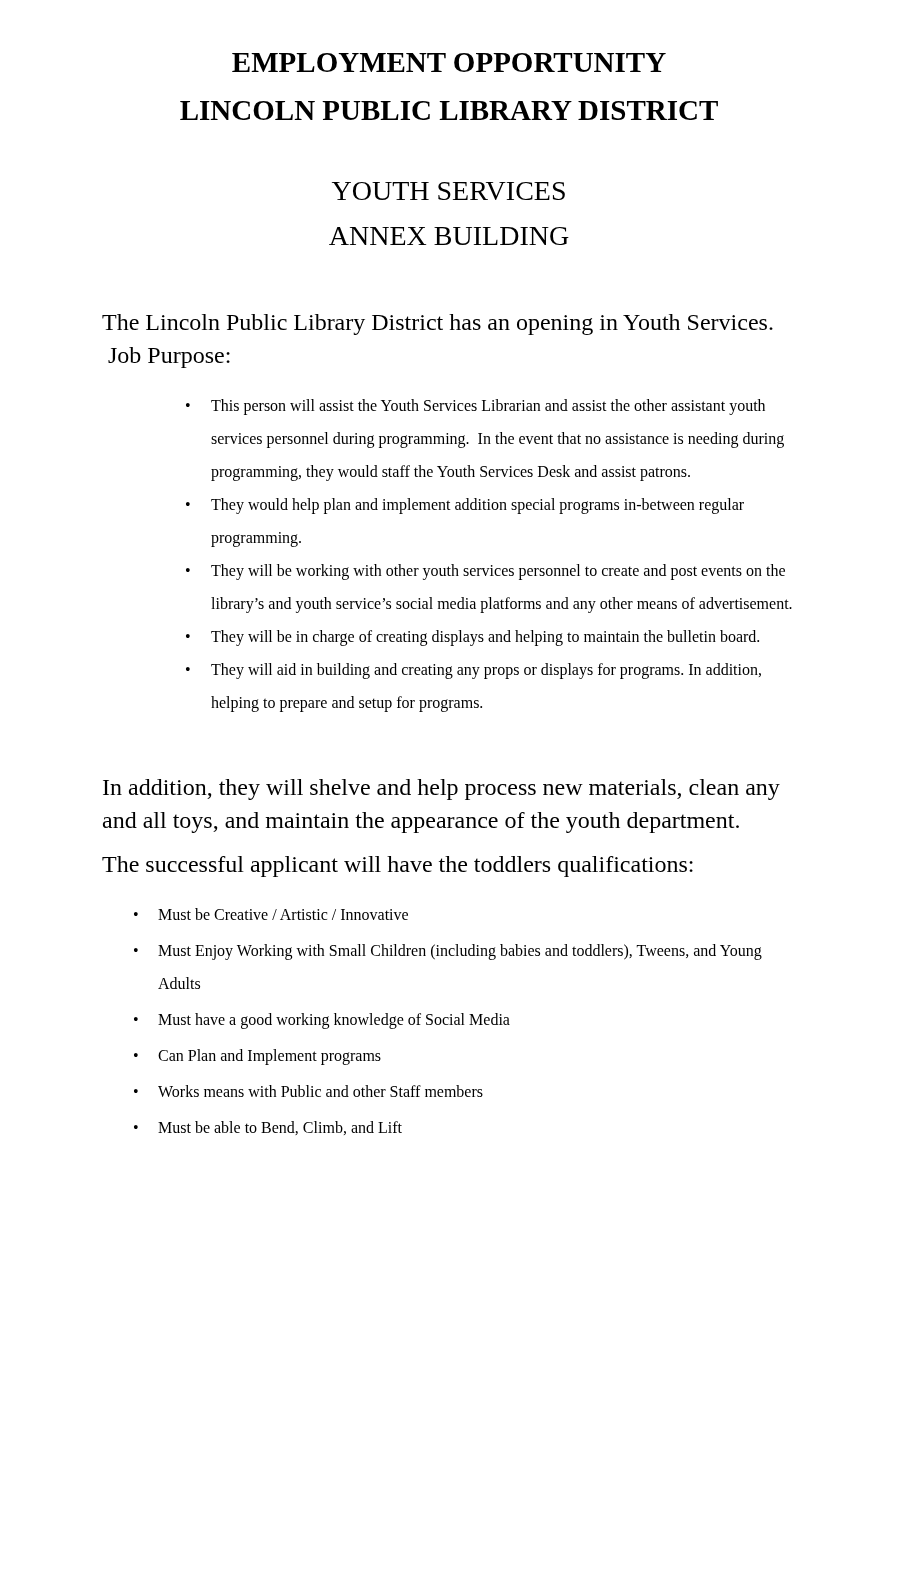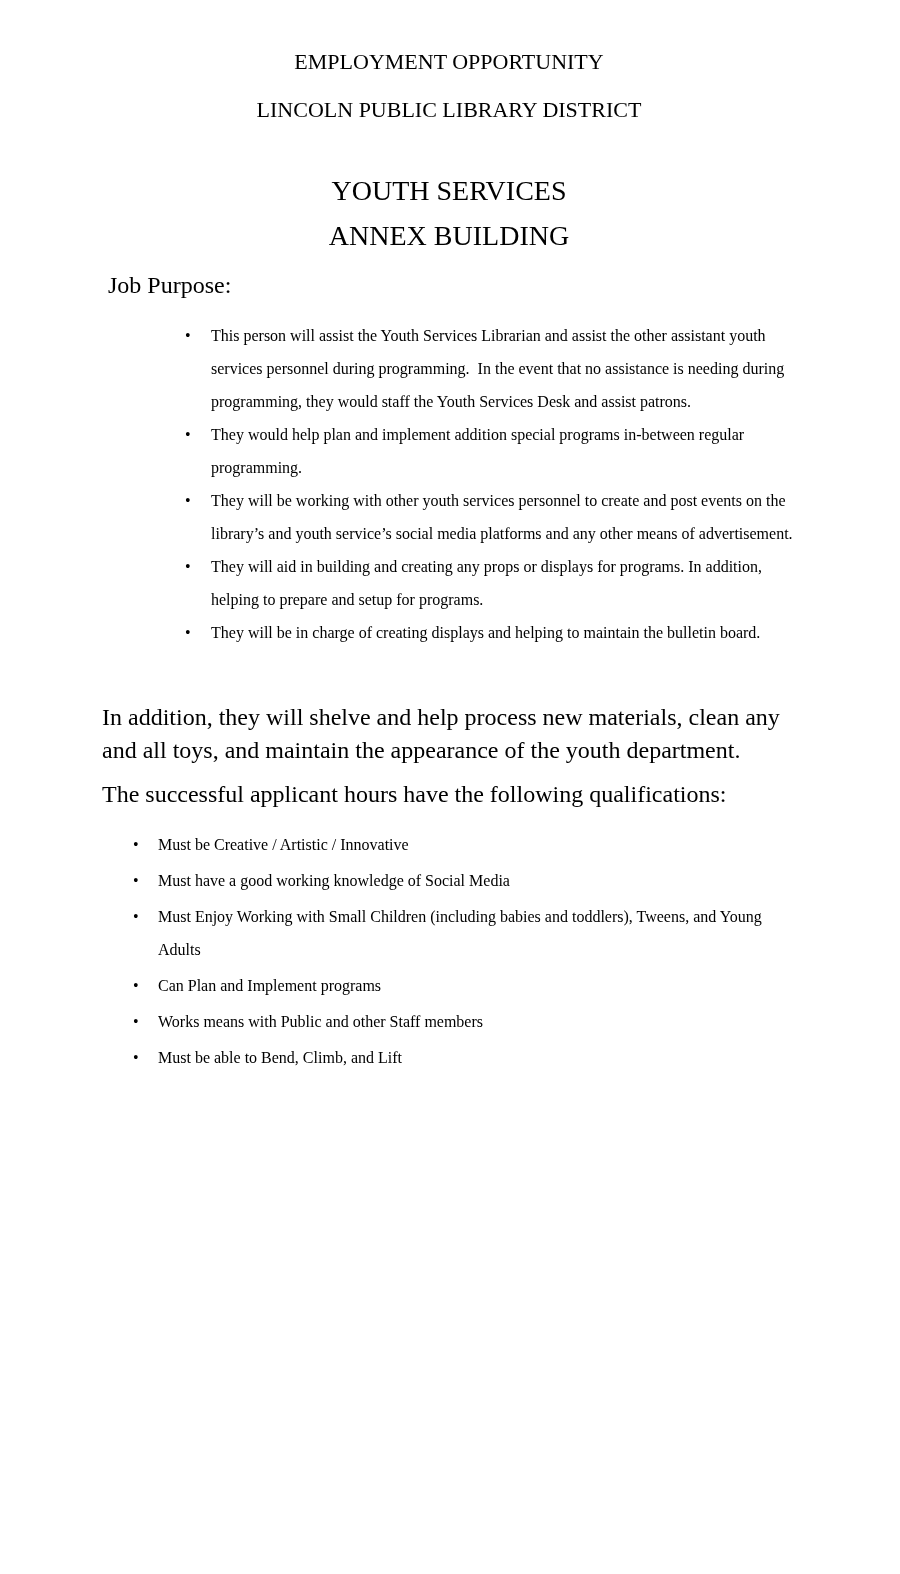--- a/index.html
+++ b/index.html
@@ -13,43 +13,43 @@
     height: 1574px;
     box-sizing: border-box;
     padding: 38px 104px 50px 102px;
     background: #ffffff;
     color: #000000;
     font-family: "Liberation Serif", "DejaVu Serif", serif;
     overflow: hidden;
   }
   .title-line {
     margin: 0;
-    font-size: 22px;
+    font-size: 29px;
     line-height: 48px;
-    font-weight: 400;
+    font-weight: 700;
     text-align: center;
     white-space: pre-wrap;
   }
   .subtitle-line {
     margin: 0;
     font-size: 28px;
     line-height: 45px;
     font-weight: 400;
     text-align: center;
     white-space: pre-wrap;
   }
   .subtitle-line.first { margin-top: 34px; }
   .body-text {
     margin: 0;
     font-size: 24px;
     line-height: 33px;
     white-space: pre-wrap;
   }
   .intro { margin-top: 48px; }
-  .job-purpose-label { margin-top: 11px; }
+  .job-purpose-label { margin-top: 0; }
   .additional { margin-top: 52px; }
   .qual-intro { margin-top: 11px; }
   .closing { margin-top: 39px; }
   ul.doc-list {
     list-style: none;
     margin: 17px 0 0 0;
     padding: 0;
   }
   ul.doc-list > li {
     position: relative;
@@ -76,38 +76,39 @@
 <div class="page">
 
   <h1 class="title-line">EMPLOYMENT OPPORTUNITY</h1>
 
   <h1 class="title-line">LINCOLN PUBLIC LIBRARY DISTRICT</h1>
 
   <p class="subtitle-line first">YOUTH SERVICES</p>
 
   <p class="subtitle-line">ANNEX BUILDING</p>
 
+  <p class="body-text intro">The Lincoln Public Library District has an opening in Youth Services.</p>
 
   <p class="body-text job-purpose-label"> Job Purpose:</p>
 
   <ul class="doc-list list-level-deep">
     <li>This person will assist the Youth Services Librarian and assist the other assistant youth services personnel during programming.  In the event that no assistance is needing during programming, they would staff the Youth Services Desk and assist patrons.</li>
     <li>They would help plan and implement addition special programs in-between regular programming.</li>
     <li>They will be working with other youth services personnel to create and post events on the library’s and youth service’s social media platforms and any other means of advertisement.</li>
+    <li>They will be in charge of creating displays and helping to maintain the bulletin board.</li>
     <li>They will aid in building and creating any props or displays for programs. In addition, helping to prepare and setup for programs.</li>
-    <li>They will be in charge of creating displays and helping to maintain the bulletin board.</li>
   </ul>
 
   <p class="body-text additional">In addition, they will shelve and help process new materials, clean any and all toys, and maintain the appearance of the youth department.</p>
 
-  <p class="body-text qual-intro">The successful applicant hours have the following qualifications:</p>
+  <p class="body-text qual-intro">The successful applicant will have the toddlers qualifications:</p>
 
   <ul class="doc-list list-level-shallow">
     <li>Must be Creative / Artistic / Innovative</li>
+    <li>Must Enjoy Working with Small Children (including babies and toddlers), Tweens, and Young Adults</li>
     <li>Must have a good working knowledge of Social Media</li>
-    <li>Must Enjoy Working with Small Children (including babies and toddlers), Tweens, and Young Adults</li>
     <li>Can Plan and Implement programs</li>
     <li>Works means with Public and other Staff members</li>
     <li>Must be able to Bend, Climb, and Lift</li>
   </ul>
 
 
 </div>
 
 </body></html>

